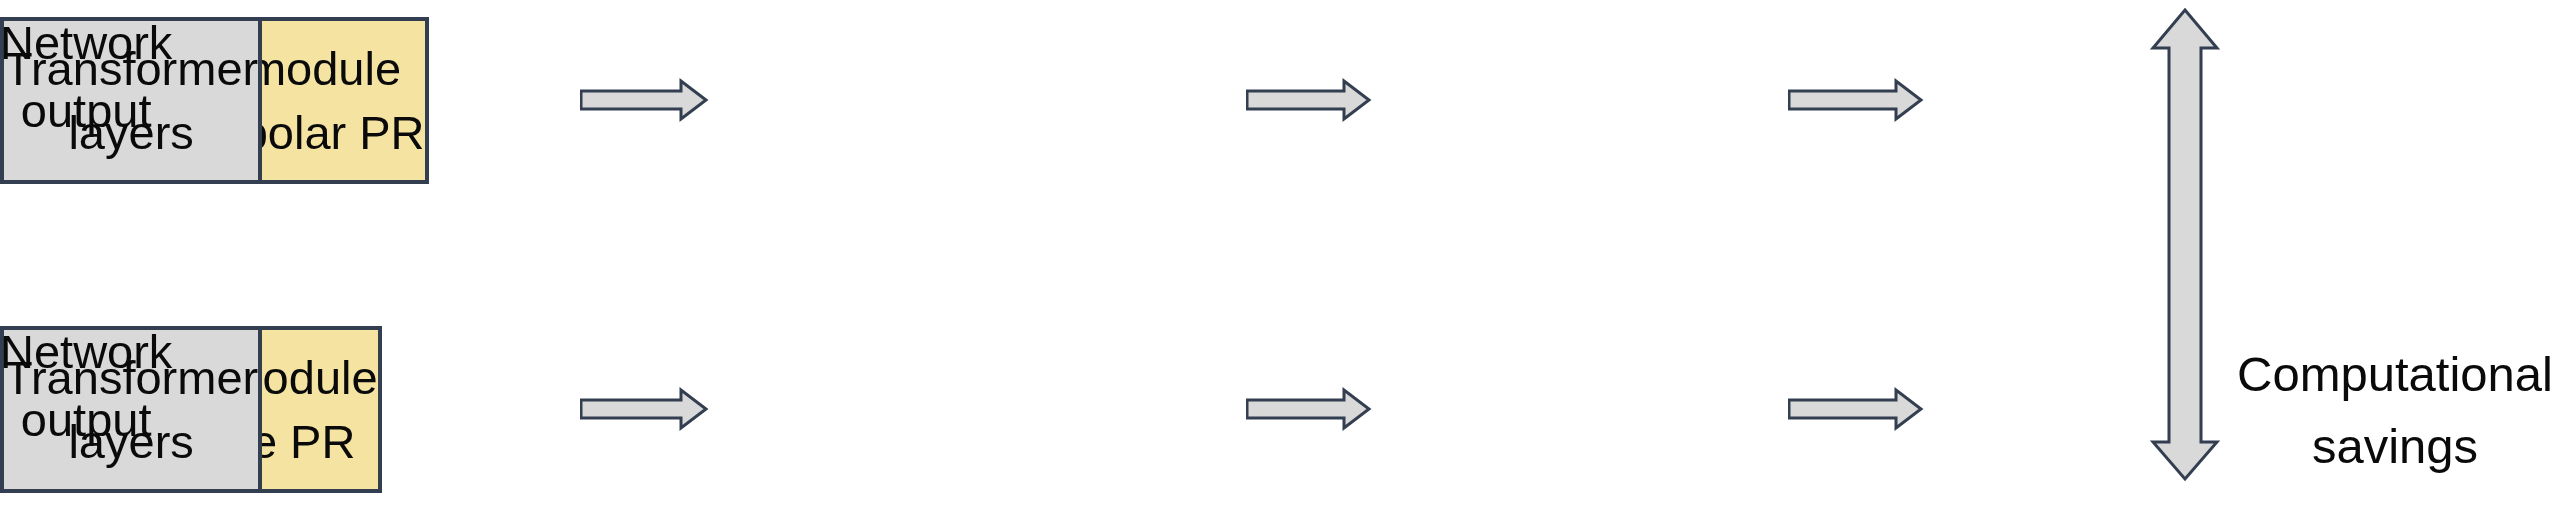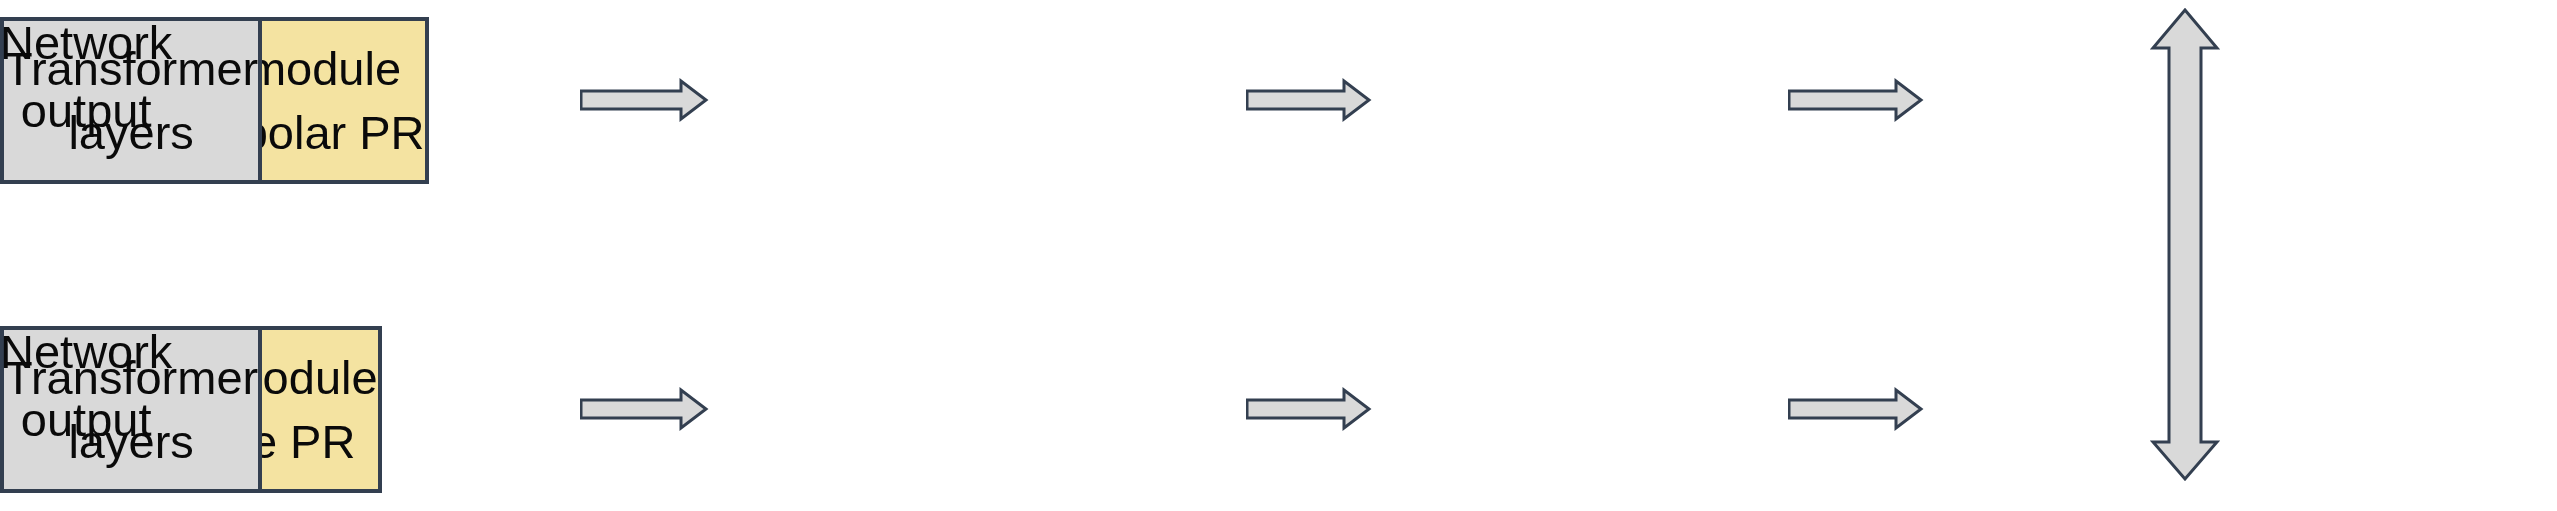--- a/index.html
+++ b/index.html
@@ -160,15 +160,17 @@
   </div>
 
   <svg class="arrow" style="left:2150px; top:8px" width="70" height="474">
     <polygon points="35,2 67,40 51,40 51,434 67,434 35,471 3,434 19,434 19,40 3,40" fill="#D9D9D9" stroke="#333F50" stroke-width="3" stroke-linejoin="miter"></polygon>
   </svg>
 
   <div class="sidelabel" style="left:2230px; top:22px">
   </div>
 
   <div class="sidelabel" style="left:2230px; top:332px">
+    <span>Computational</span>
+    <span>savings</span>
   </div>
 
 </div>
 
 </body></html>

